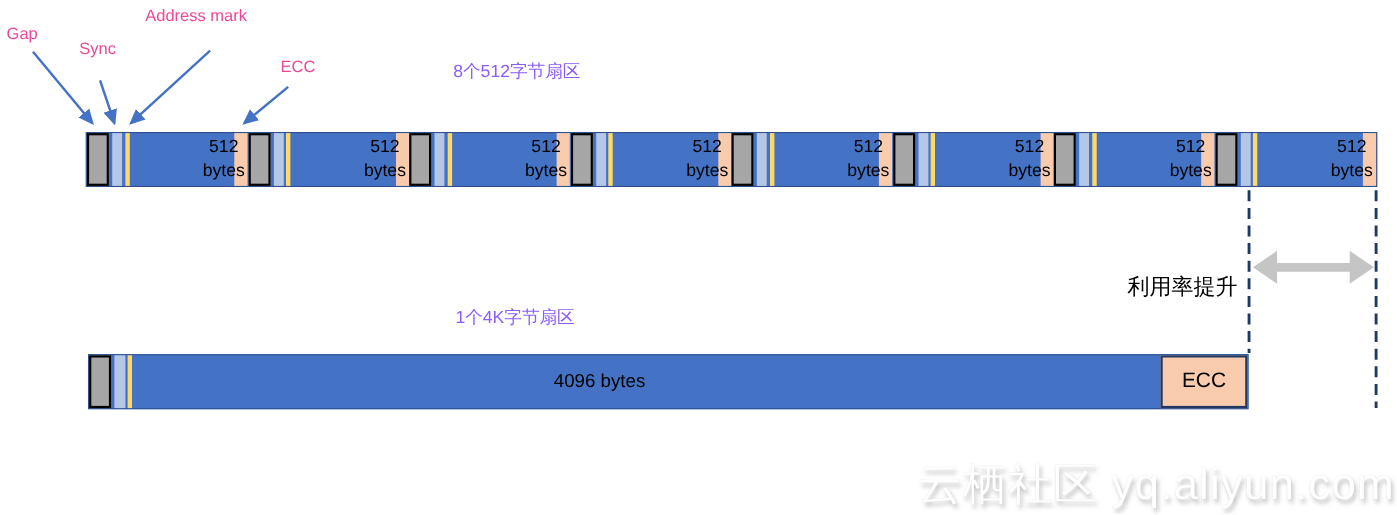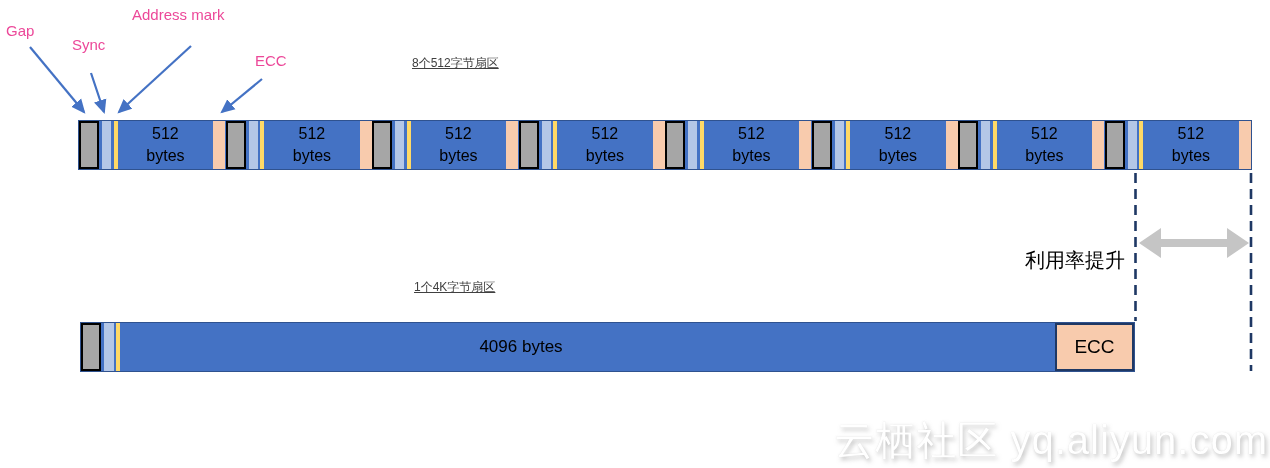--- a/index.html
+++ b/index.html
@@ -13,51 +13,50 @@
     color: #000;
   }
   .callout {
     position: absolute;
     font-size: 15px;
     color: #ec4899;
     white-space: nowrap;
   }
   .section-title {
     position: absolute;
-    font-size: 12px;
-    color: #404040;
+    font-size: 16px;
+    color: #8b5cf6;
     white-space: nowrap;
-    text-decoration: underline;
   }
   .bar {
     position: absolute;
     background: #4472C4;
     border: 1.5px solid #2F528F;
     box-sizing: border-box;
   }
   .bar-512 { left: 78px;  top: 120px; width: 1174px; height: 50px; }
   .bar-4k  { left: 80px;  top: 322px; width: 1055px; height: 50px; }
   .sectors-row { display: flex; width: 100%; height: 100%; }
   .sector { position: relative; flex: 1 1 0; height: 100%; }
   .blk { position: absolute; top: 0; height: 100%; box-sizing: border-box; }
   .blk-gap  { left: 0;     width: 13.8%; background: #A6A6A6; border: 2px solid #000; }
   .blk-sync { left: 16%;   width: 6.1%;  background: #B4C7E7; }
   .blk-am   { left: 23.7%; width: 2.7%;  background: #FFD966; }
   .blk-ecc  { left: 91.6%; width: 8.4%;  background: #F8CBAD; }
   .sector-label {
     position: absolute; left: 26.5%; top: 0; width: 65%; height: 100%;
     display: flex; flex-direction: column; align-items: center; justify-content: center;
-    font-size: 16px; line-height: 1.35; text-align: center;
+    font-size: 16px; line-height: 1.35; text-align: center; padding-left: 38px;
   }
   .b-gap  { left: 0;    width: 20px; background: #A6A6A6; border: 2px solid #000; }
   .b-sync { left: 23px; width: 10px; background: #B4C7E7; }
   .b-am   { left: 35px; width: 4px;  background: #FFD966; }
   .b-data {
     position: absolute; left: 40px; top: 0; width: 800px; height: 100%;
-    display: flex; align-items: center; justify-content: center; font-size: 17px;
+    display: flex; align-items: center; justify-content: center; font-size: 17px; padding-left: 24px;
   }
   .b-ecc {
     position: absolute; right: 0; top: 0; width: 79px; height: 100%;
     background: #F8CBAD; border: 2px solid #1F3864; box-sizing: border-box;
     display: flex; align-items: center; justify-content: center; font-size: 19px;
   }
   .util-label {
     position: absolute; left: 1000px; top: 231px; width: 125px;
     text-align: right; font-size: 20px; white-space: nowrap; margin-top: 16px;
   }

